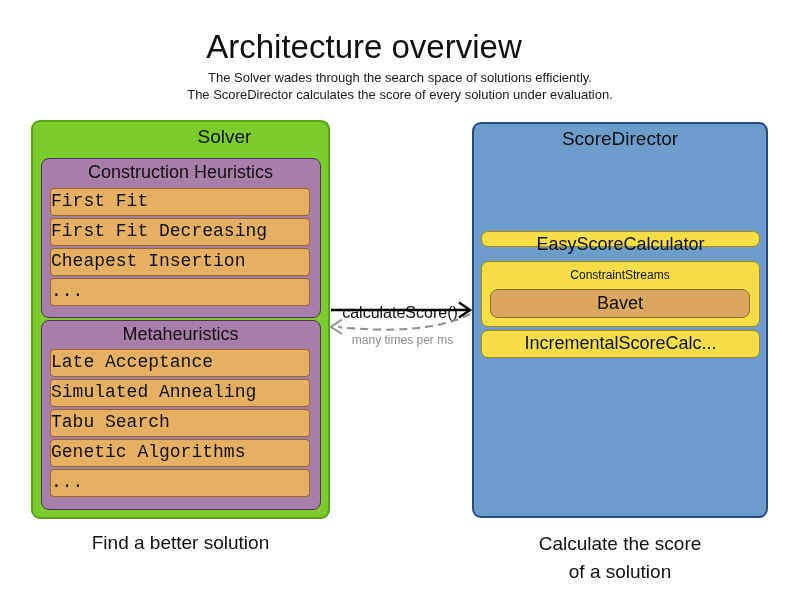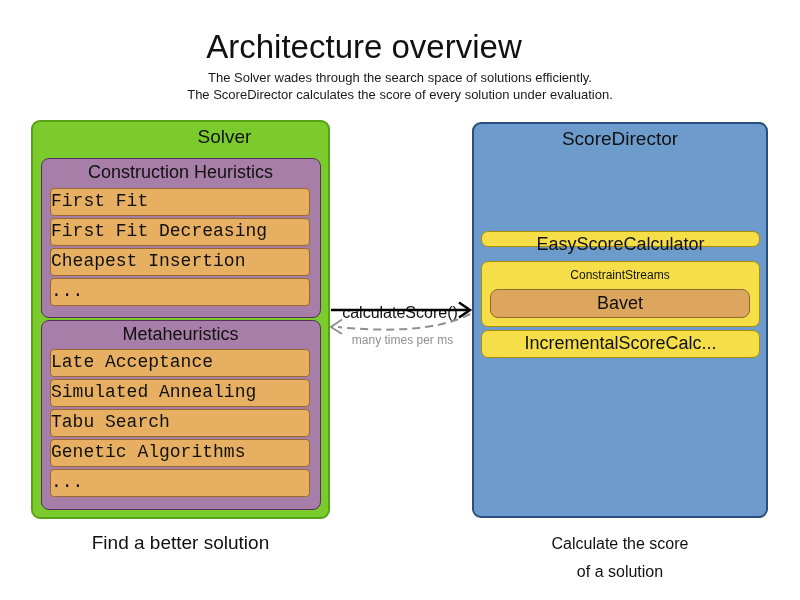--- a/index.html
+++ b/index.html
@@ -46,21 +46,21 @@
   
   #call-label{left:330px;top:276px;width:140px;font-size:16px;margin-top:28px;}
   #arrow-svg{left:325px;top:295px;width:150px;height:55px;}
   .solid-arrow{stroke:#000;stroke-width:2.5;fill:none;}
   .dashed-arrow{stroke:var(--gray);stroke-width:2;fill:none;}
   .dashed-line{stroke-dasharray:8 5;}
   #freq-label{left:330px;top:333px;width:145px;font-size:12px;color:var(--gray);}
 
   
   #find-caption{left:31px;top:532px;width:299px;font-size:19px;}
-  #calc-caption{left:472px;top:530px;width:296px;font-size:16px;line-height:28px;}
+  #calc-caption{left:472px;top:530px;width:296px;font-size:19px;line-height:28px;}
 </style>
 </head>
 <body>
 
 <div class="abs ctr" id="title">Architecture overview</div>
 
 <div class="abs ctr" id="subtitle">
   <div>The Solver wades through the search space of solutions efficiently.</div>
   <div>The ScoreDirector calculates the score of every solution under evaluation.</div>
 </div>

